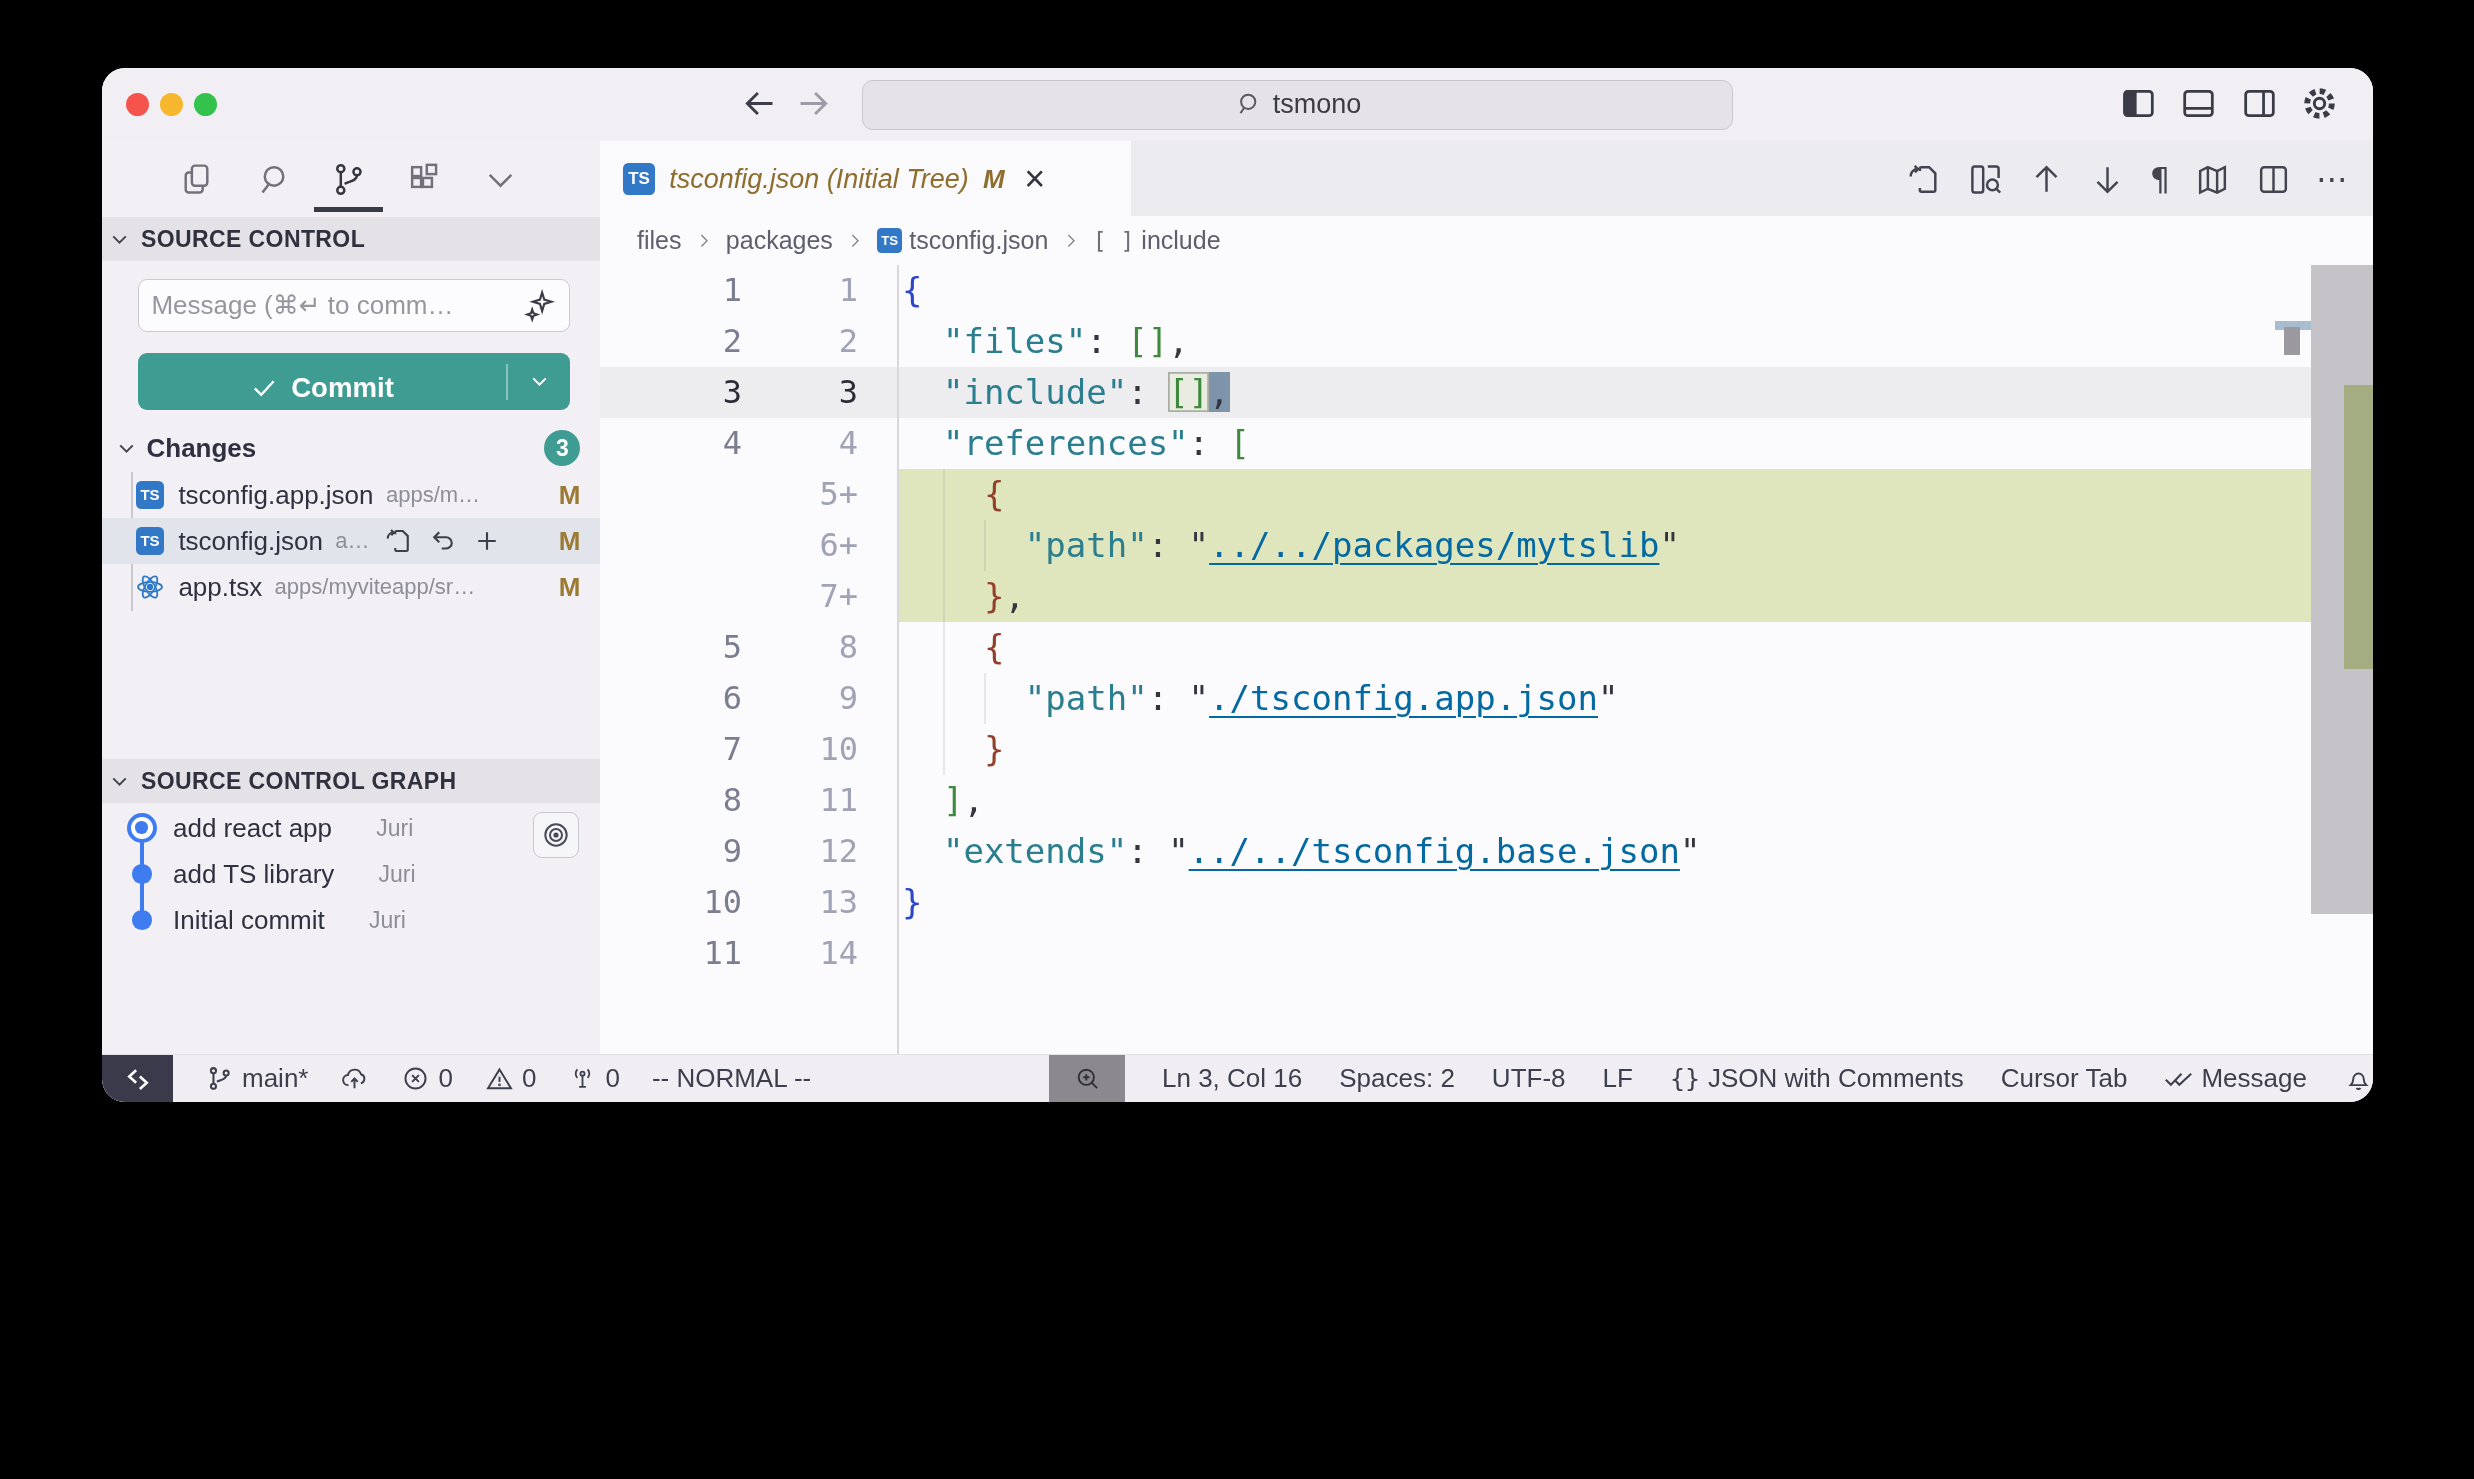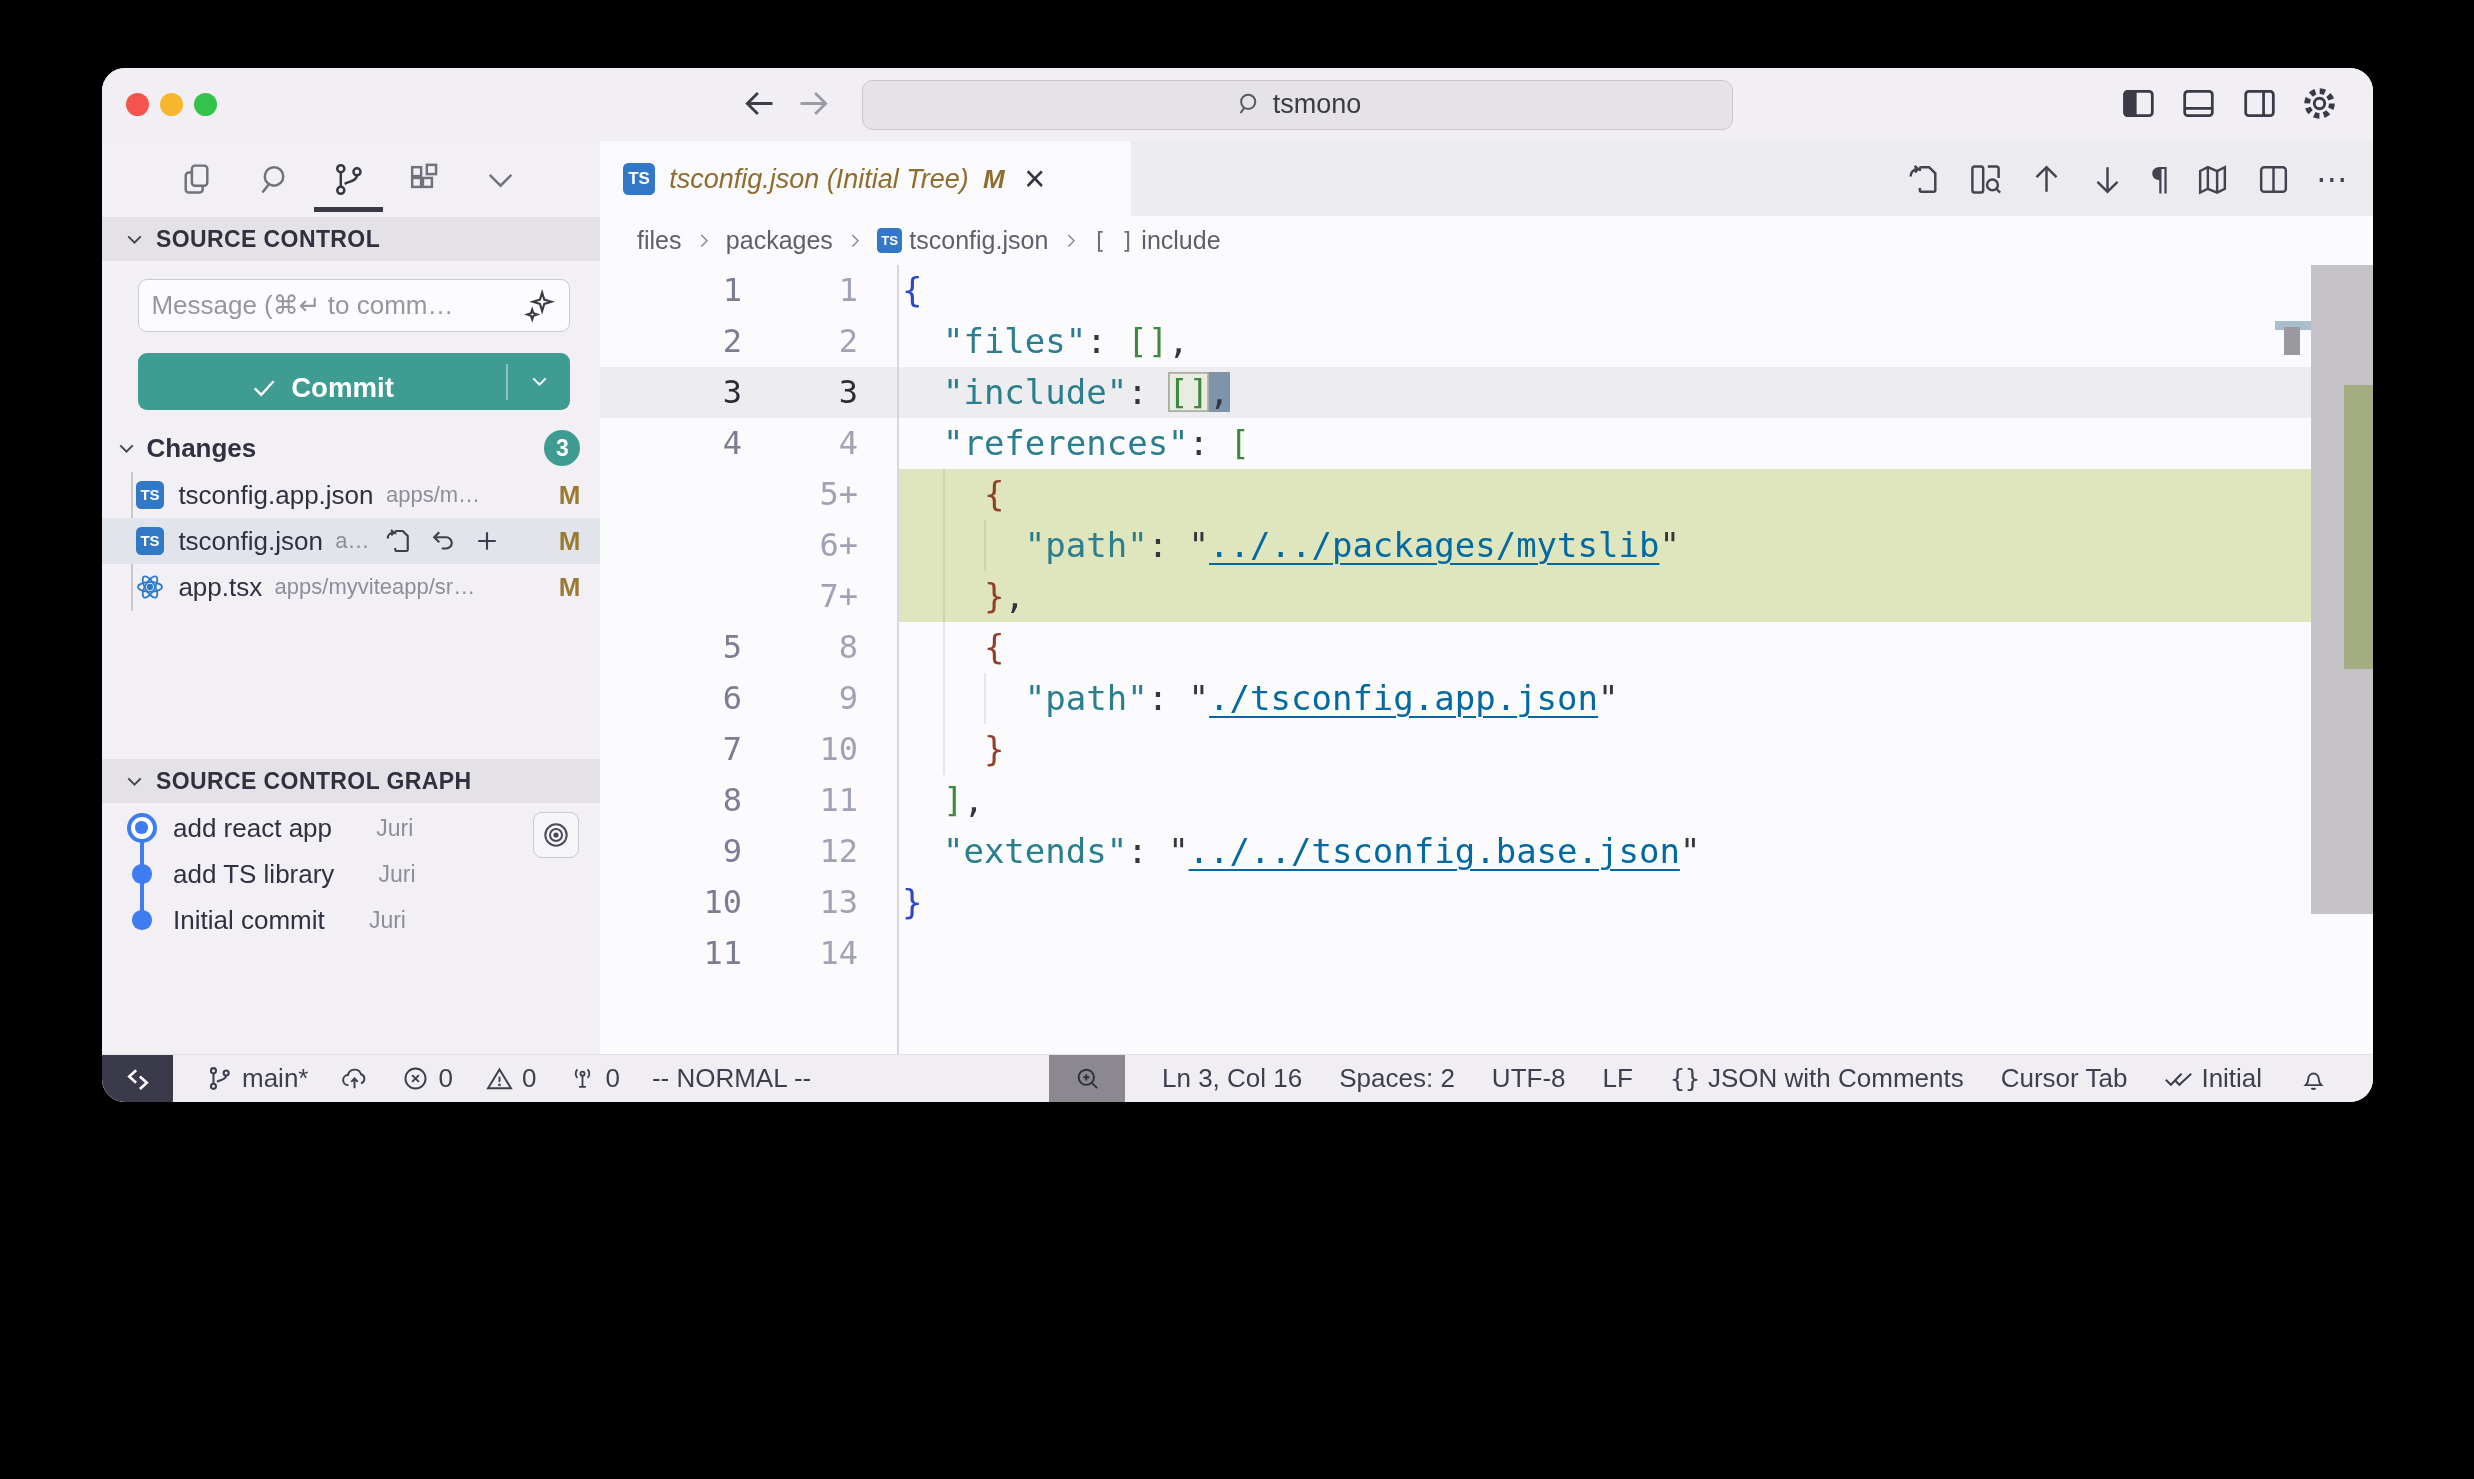--- a/index.html
+++ b/index.html
@@ -24,21 +24,21 @@
   .tb-icons .ic{width:39px;height:39px;color:#3a3b47;}
 
   
   .sidebar{position:absolute;left:0;top:73px;width:498px;bottom:48px;background:#f2f0f4;}
   .activity{position:absolute;left:0;top:0;width:498px;height:76px;display:flex;align-items:center;
     gap:39px;padding-left:76px;}
   .activity .ic{width:37px;height:37px;color:#72707a;}
   .activity .ic.active{color:#35363f;position:relative;}
   .activity .ic.active::after{content:'';position:absolute;left:-16px;right:-16px;bottom:-14.2px;height:4.4px;background:#3a3a45;}
   .sect-head{position:absolute;left:0;right:0;height:44px;background:#e4e2e6;display:flex;align-items:center;
-    gap:9px;padding-left:20px;font-size:23px;font-weight:700;color:#30313f;letter-spacing:0.4px;}
+    gap:9px;padding-left:5px;font-size:23px;font-weight:700;color:#30313f;letter-spacing:0.4px;}
   .sect-head .ic{width:25px;height:25px;color:#45464f;}
   .msg-input{position:absolute;left:36px;top:138px;width:432px;height:53px;background:#fcfbfd;
     border:1.8px solid #cbcad1;border-radius:9px;display:flex;align-items:center;padding:0 12.4px;}
   .msg-ph{font-size:26px;color:#97969e;flex:1;white-space:nowrap;overflow:hidden;}
   .msg-input .ic{width:34px;height:34px;color:#3c3c48;flex:none;}
   .commit-btn{position:absolute;left:36px;top:212px;width:432px;height:57px;background:#3f9c93;border-radius:9px;
     display:flex;align-items:center;color:#fff;}
   .commit-main{flex:1;display:flex;align-items:center;justify-content:center;gap:12.4px;font-size:27.6px;font-weight:600;margin-top:12px;}
   .commit-main .ic{width:28.4px;height:28.4px;color:#fff;}
   .commit-divider{width:1.8px;height:36px;background:rgba(255,255,255,.4);}
@@ -625,21 +625,21 @@
         <div class="sitem">
           <span>Cursor Tab</span>
         </div>
         <div class="sitem">
           <span class="ic ">
             <svg viewBox="0 0 24 24" fill="none" stroke="currentColor" stroke-width="1.7">
               <path d="M1.5 13l4.2 4.2L14.5 8"></path>
               <path d="M9 13.5l3.7 3.7L22.5 8"></path>
             </svg>
           </span>
-          <span>Initial</span>
+          <span>Message</span>
         </div>
         <div class="sitem">
           <span class="ic ">
             <svg viewBox="0 0 24 24" fill="none" stroke="currentColor" stroke-width="1.6">
               <path d="M5.5 17.5h13c-1.6-1.6-2.2-3.2-2.2-5.3a4.3 4.3 0 1 0-8.6 0c0 2.1-.6 3.7-2.2 5.3z"></path>
               <path d="M10.4 19.8a1.9 1.9 0 0 0 3.2 0"></path>
             </svg>
           </span>
         </div>
       </div>

